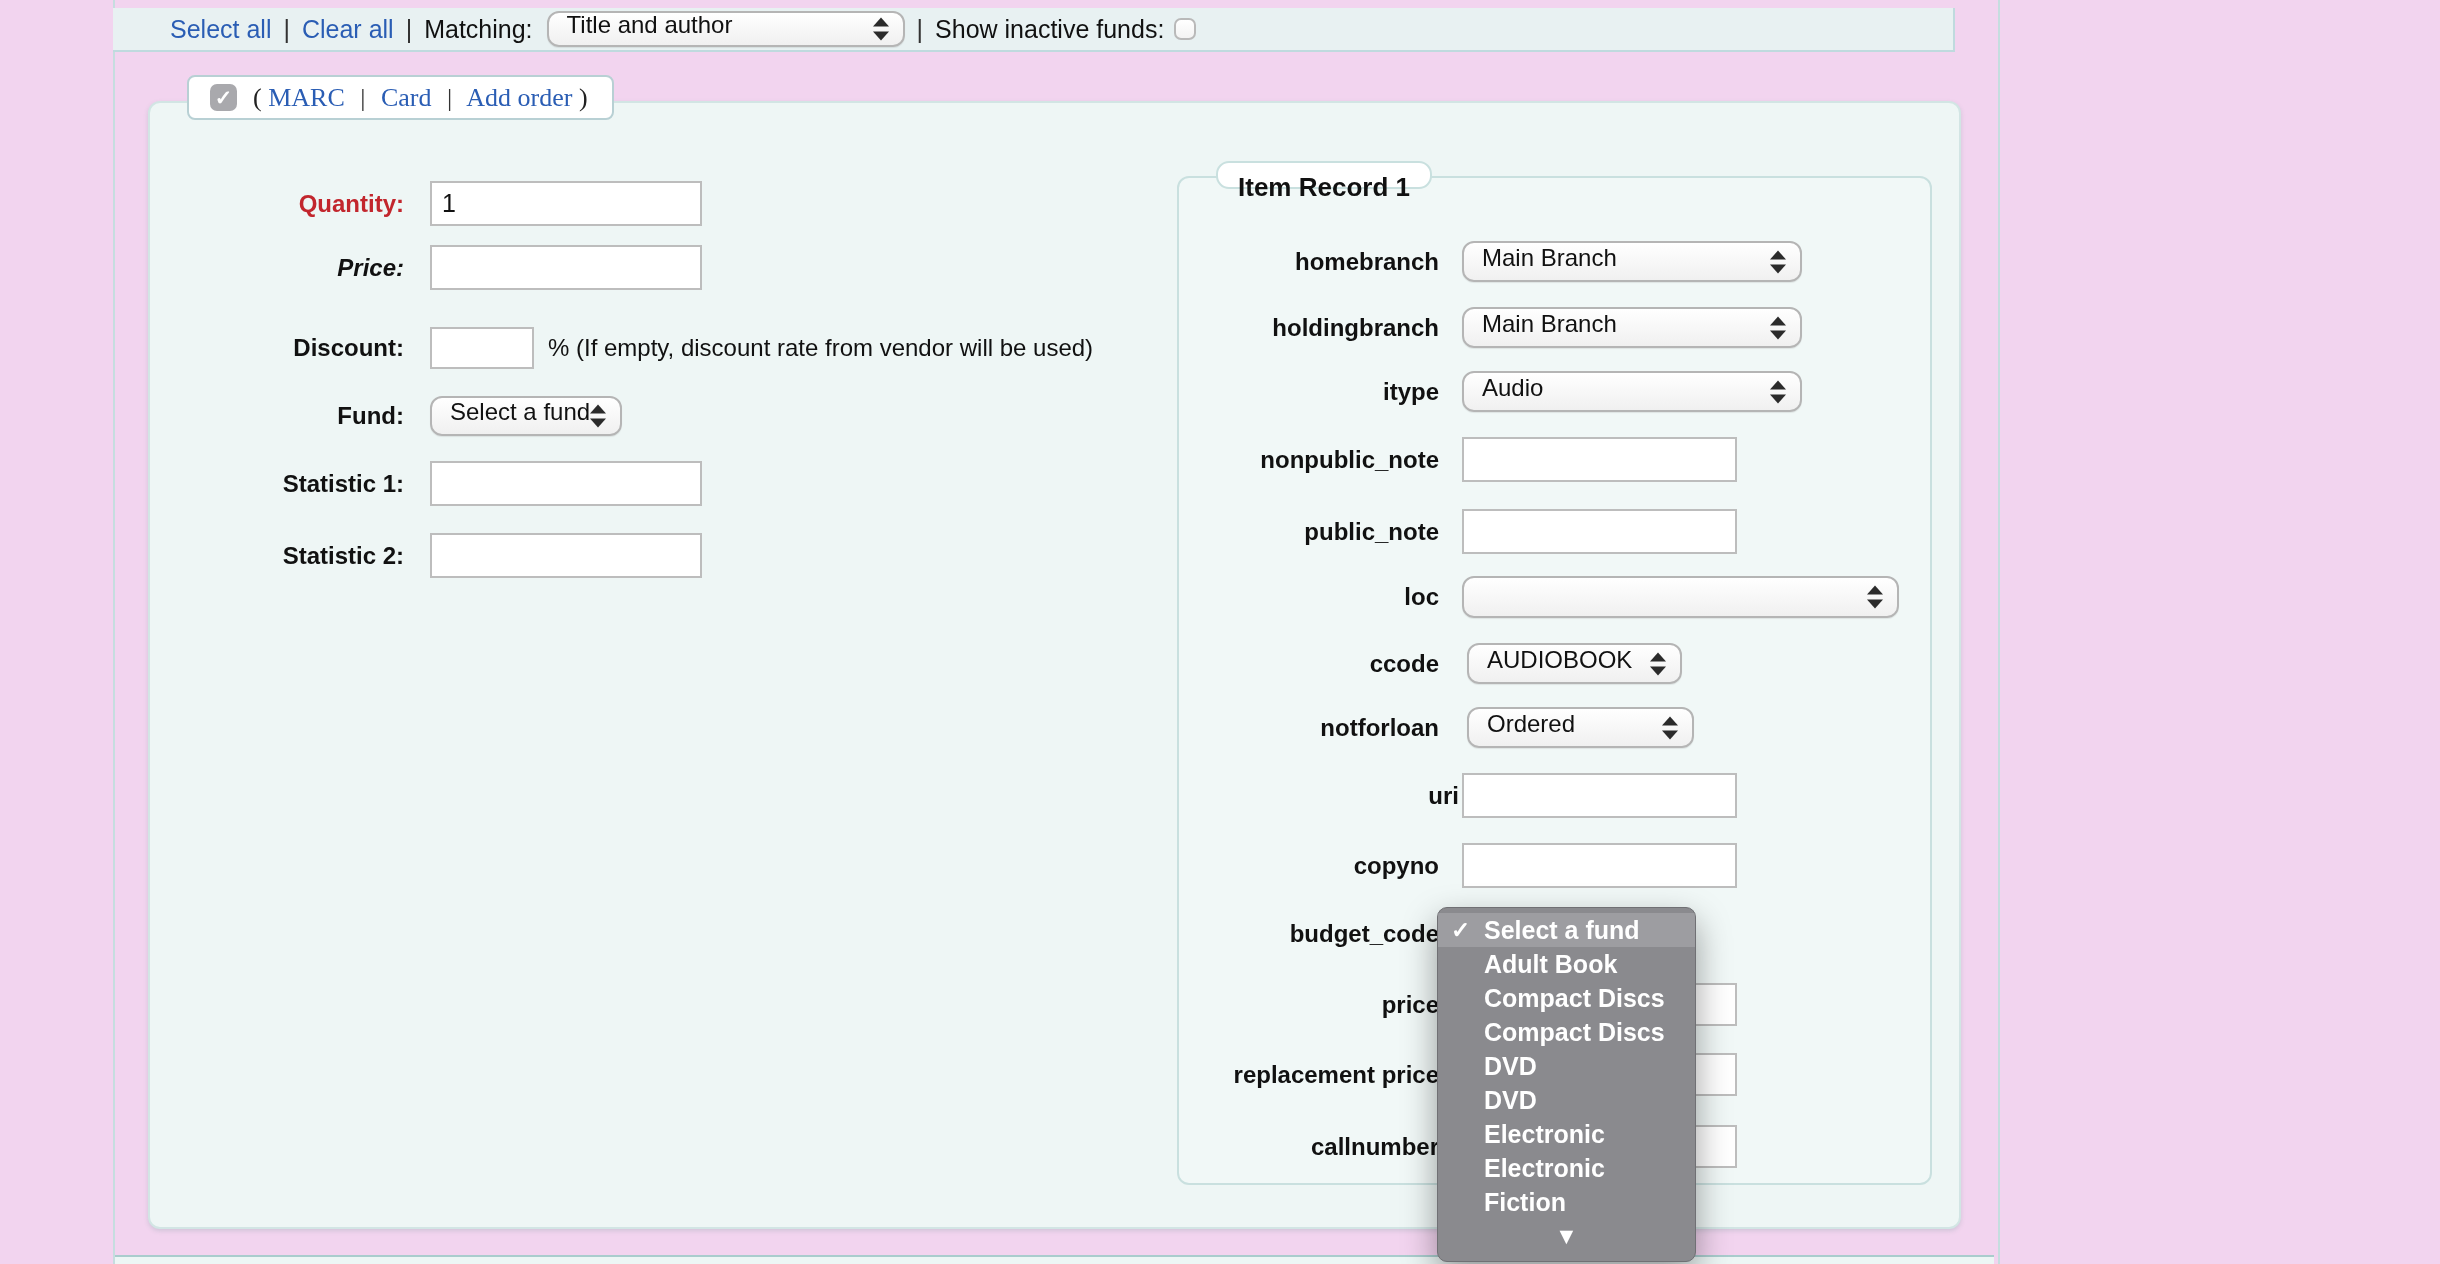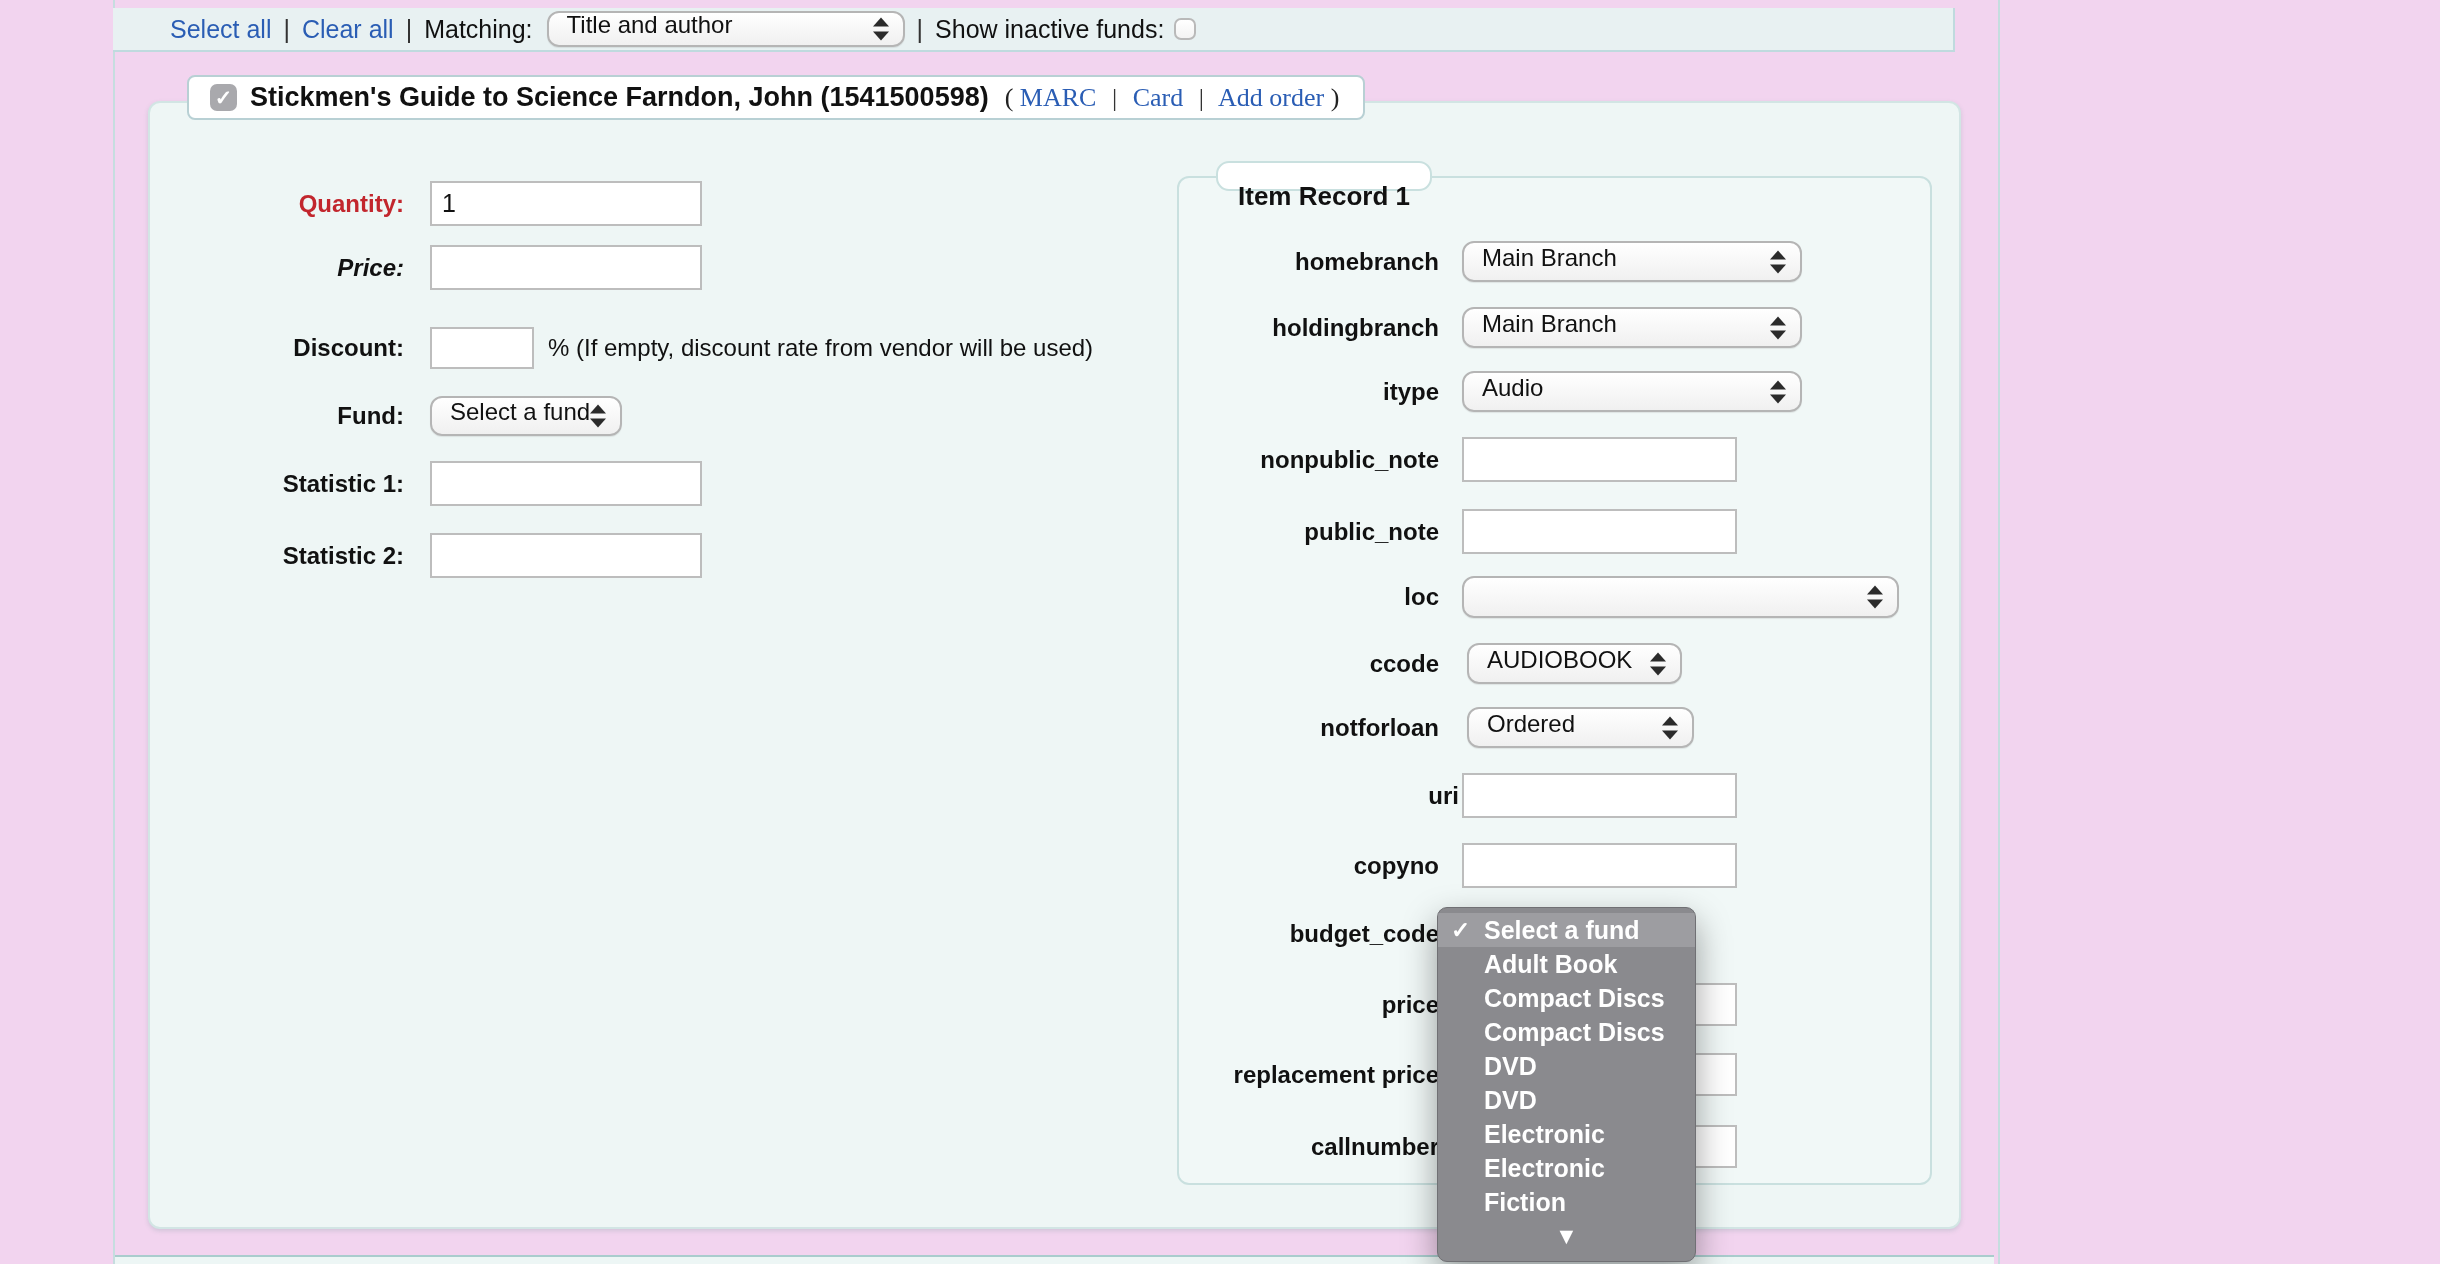--- a/index.html
+++ b/index.html
@@ -106,21 +106,21 @@
   #fund-select{position:absolute;left:280px;width:192px;height:40px;padding-right:40px;}
   
   #item-record{
     position:absolute;left:1027px;top:73px;width:755px;height:1009px;
     background:#f1f8f7;border:2px solid #c9e0df;border-radius:12px;
     box-sizing:border-box;
   }
   #legend-box{
     position:absolute;left:37px;top:-17px;height:28px;
     background:#fff;border:2px solid #c9e0df;border-radius:13px;
-    line-height:40px;padding:13px 20px;box-sizing:border-box;
+    line-height:40px;padding:4px 20px;box-sizing:border-box;
     font-size:26px;font-weight:bold;z-index:2;white-space:nowrap;
   }
   .ilab{
     position:absolute;left:0;width:260px;text-align:right;
     font-weight:bold;font-size:24px;color:#111;white-space:nowrap;
   }
   .ifield-sel{position:absolute;left:283px;height:41px;}
   .sel-branch{width:340px;}
   .sel-loc{width:437px;height:42px;}
   .sel-ccode{left:288px;width:215px;}
@@ -190,21 +190,20 @@
     <span>Show inactive funds:</span>
     <span class="mac-checkbox"></span>
   </div>
 
   <div id="panel">
 
     <div id="title-box">
       <span class="mac-checkbox checked">
           <span>✓</span>
         </span>
-      <span class="rec-title">Stickmen's Guide to Science Farndon, John (1541500598)</span>
       <span class="title-links">
         <span>(</span>
         <a class="lnk">MARC</a>
         <span class="sep">|</span>
         <a class="lnk">Card</a>
         <span class="sep">|</span>
         <a class="lnk">Add order</a>
         <span>)</span>
       </span>
     </div>

